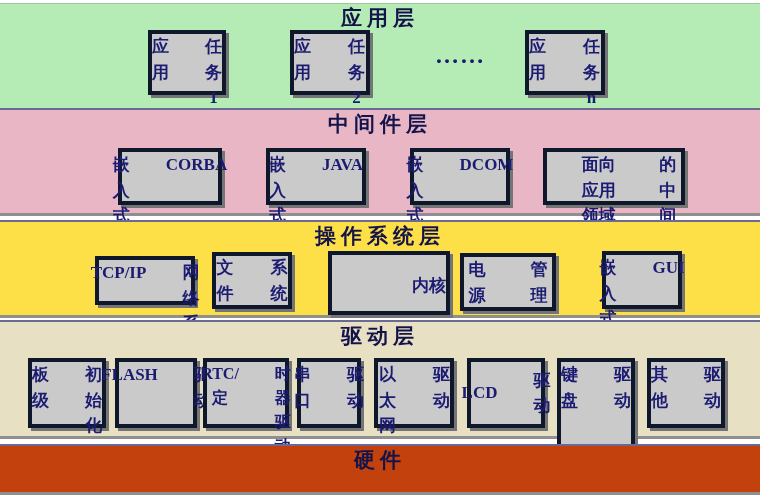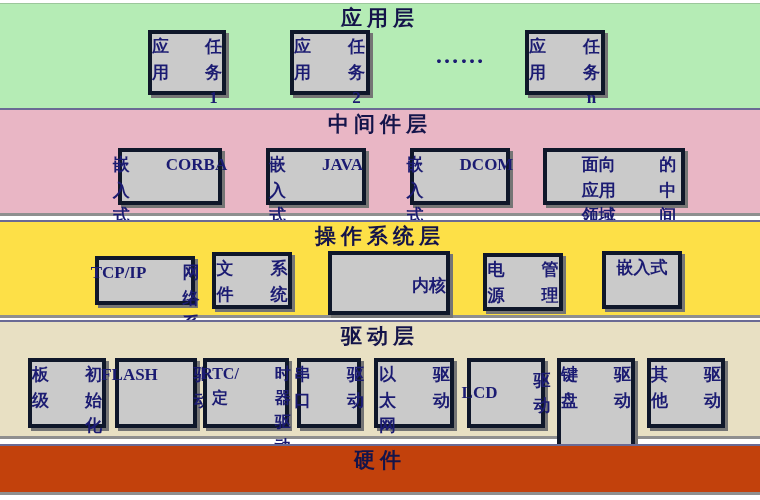--- a/index.html
+++ b/index.html
@@ -75,33 +75,34 @@
       <div>的中间件</div>
     </div>
   </div>
 
   <div class="panel panel-os">
     <div class="layer-title">操作系统层</div>
     <div class="box" style="left:95px;top:34px;width:100px;height:49px;">
       <div>TCP/IP</div>
       <div>网络系统</div>
     </div>
-    <div class="box" style="left:212px;top:30px;width:80px;height:57px;">
+    <div class="box" style="left:212px;top:30px;width:80px;height:57px;font-family:Liberation Mono, monospace;">
       <div>文件</div>
       <div>系统</div>
     </div>
     <div class="box top-align" style="left:328px;top:29px;width:122px;height:64px;">
       <div>内核</div>
     </div>
-    <div class="box" style="left:483px;top:31px;width:80px;height:58px;">
+    <div class="box" style="left:460px;top:31px;width:96px;height:58px;">
       <div>电源</div>
       <div>管理</div>
     </div>
     <div class="box" style="left:602px;top:29px;width:80px;height:58px;">
       <div>嵌入式</div>
+      <div>GUI</div>
     </div>
   </div>
 
   <div class="panel panel-drv">
     <div class="layer-title">驱动层</div>
     <div class="box" style="left:28px;top:36px;width:78px;height:70px;">
       <div>板级</div>
       <div>初始化</div>
     </div>
     <div class="box" style="left:115px;top:36px;width:82px;height:70px;">

